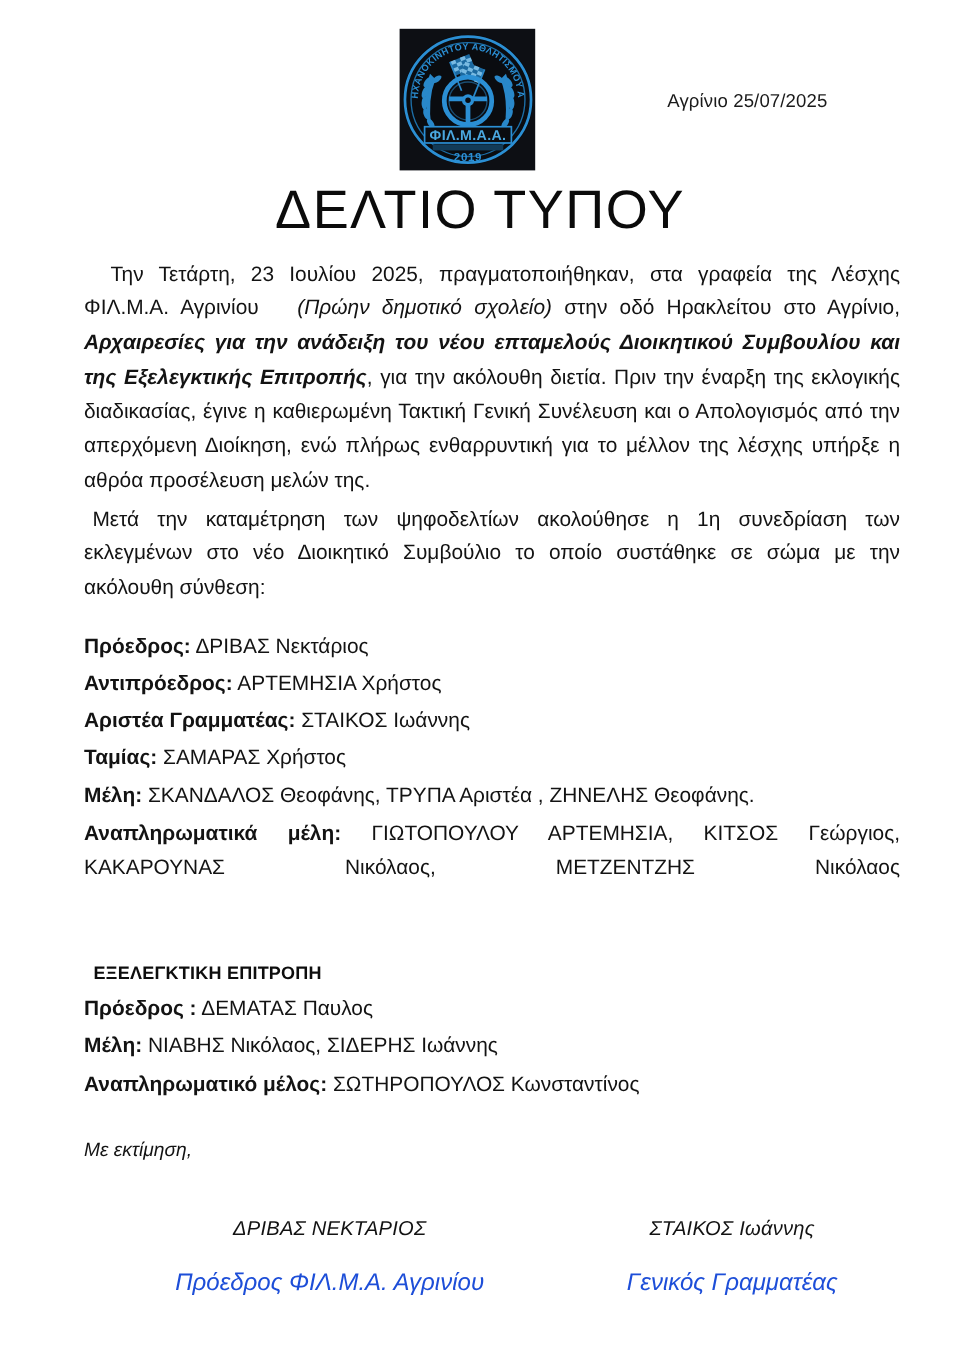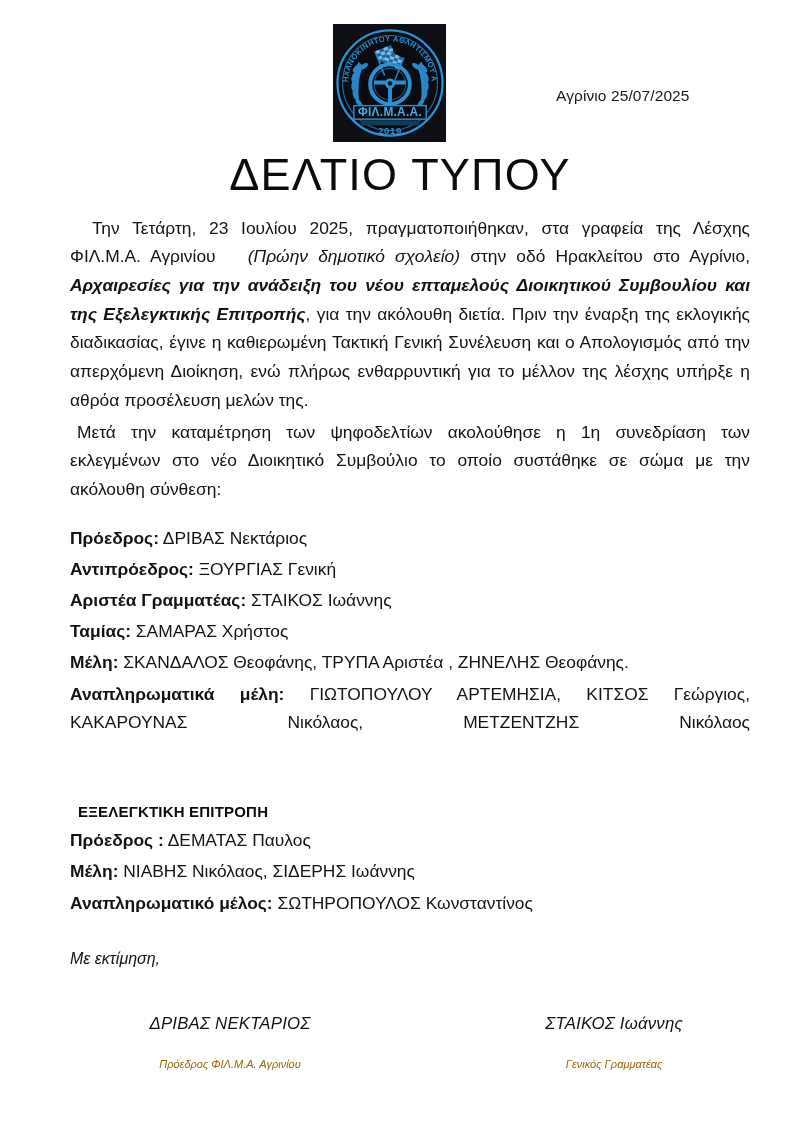--- a/index.html
+++ b/index.html
@@ -50,21 +50,21 @@
     top: 50%;
     transform: translate(-50%, -50%);
     width: 113px;
     height: 113px;
     display: block;
   }
 
   .doc-date {
     position: absolute;
     left: 556px;
-    top: 87px;
+    top: 76px;
     font-size: 15.5px;
     letter-spacing: 0.1px;
     color: #1a1a1a;
     white-space: nowrap;
   }
 
   
   .doc-title {
     text-align: center;
     font-size: 45px;
@@ -149,24 +149,24 @@
   }
   .sig-name {
     font-size: 16.8px;
     font-style: italic;
     letter-spacing: 0.2px;
     margin: 0 0 24px 0;
     color: #121212;
     white-space: nowrap;
   }
   .sig-role {
-    font-size: 11px;
+    font-size: 20px;
     font-style: italic;
-    margin: 0;
-    color: #a16207;
+    margin: 16px;
+    color: #1d4ed8;
     white-space: nowrap;
   }
 </style>
 </head>
 <body>
 
 <div class="page">
 
   <div class="header">
 
@@ -260,21 +260,21 @@
   <div class="body-area">
 
     <p class="para indent"><span>Την Τετάρτη, 23 Ιουλίου 2025, πραγματοποιήθηκαν, στα γραφεία της Λέσχης ΦΙΛ.Μ.Α. Αγρινίου </span><span class="it">(Πρώην δημοτικό σχολείο)</span><span> στην οδό Ηρακλείτου στο Αγρίνιο, </span><span class="bi">Αρχαιρεσίες για την ανάδειξη του νέου επταμελούς Διοικητικού Συμβουλίου και της Εξελεγκτικής Επιτροπής</span><span>, για την ακόλουθη διετία. Πριν την έναρξη της εκλογικής διαδικασίας, έγινε η καθιερωμένη Τακτική Γενική Συνέλευση και ο Απολογισμός από την απερχόμενη Διοίκηση, ενώ πλήρως ενθαρρυντική για το μέλλον της λέσχης υπήρξε η αθρόα προσέλευση μελών της.</span></p>
 
     <p class="para indent-sm">Μετά την καταμέτρηση των ψηφοδελτίων ακολούθησε η 1η  συνεδρίαση των εκλεγμένων στο νέο Διοικητικό Συμβούλιο το οποίο συστάθηκε σε σώμα με την ακόλουθη σύνθεση:</p>
 
     <div class="spacer-line"></div>
 
     <p class="role-line"><span class="role-label">Πρόεδρος:</span><span> ΔΡΙΒΑΣ Νεκτάριος</span></p>
 
-    <p class="role-line"><span class="role-label">Αντιπρόεδρος:</span><span> ΞΟΥΡΓΙΑΣ Γενική</span></p>
+    <p class="role-line"><span class="role-label">Αντιπρόεδρος:</span><span> ΑΡΤΕΜΗΣΙΑ Χρήστος</span></p>
 
     <p class="role-line"><span class="role-label">Αριστέα Γραμματέας:</span><span> ΣΤΑΙΚΟΣ Ιωάννης</span></p>
 
     <p class="role-line"><span class="role-label">Ταμίας:</span><span> ΣΑΜΑΡΑΣ Χρήστος</span></p>
 
     <p class="role-line"><span class="role-label">Μέλη:</span><span> ΣΚΑΝΔΑΛΟΣ Θεοφάνης, ΤΡΥΠΑ Αριστέα , ΖΗΝΕΛΗΣ Θεοφάνης.</span></p>
 
     <p class="role-line members-justified"><span class="role-label">Αναπληρωματικά μέλη:</span><span> ΓΙΩΤΟΠΟΥΛΟΥ ΑΡΤΕΜΗΣΙΑ, ΚΙΤΣΟΣ Γεώργιος, ΚΑΚΑΡΟΥΝΑΣ Νικόλαος, ΜΕΤΖΕΝΤΖΗΣ Νικόλαος</span></p>
 
     <div class="spacer-line big"></div>

